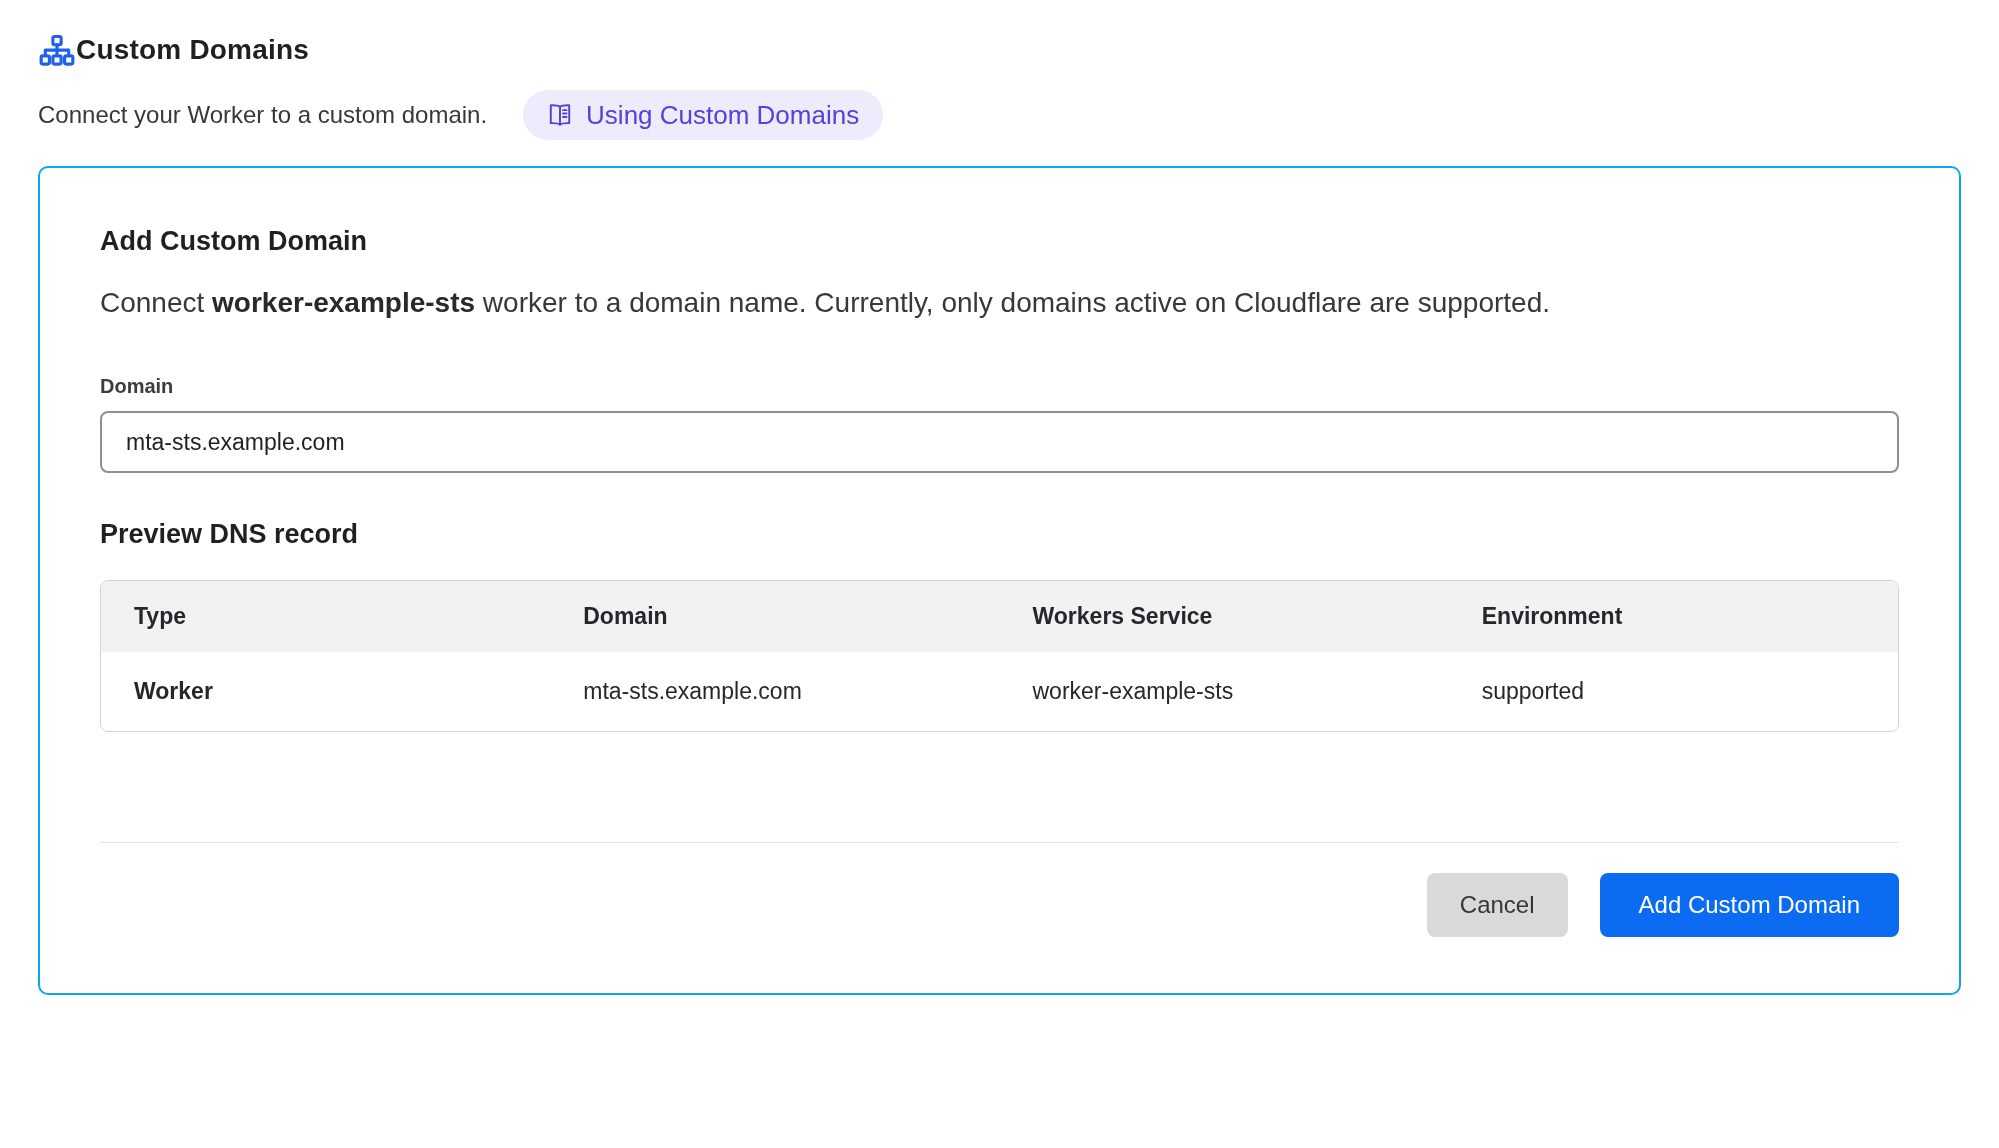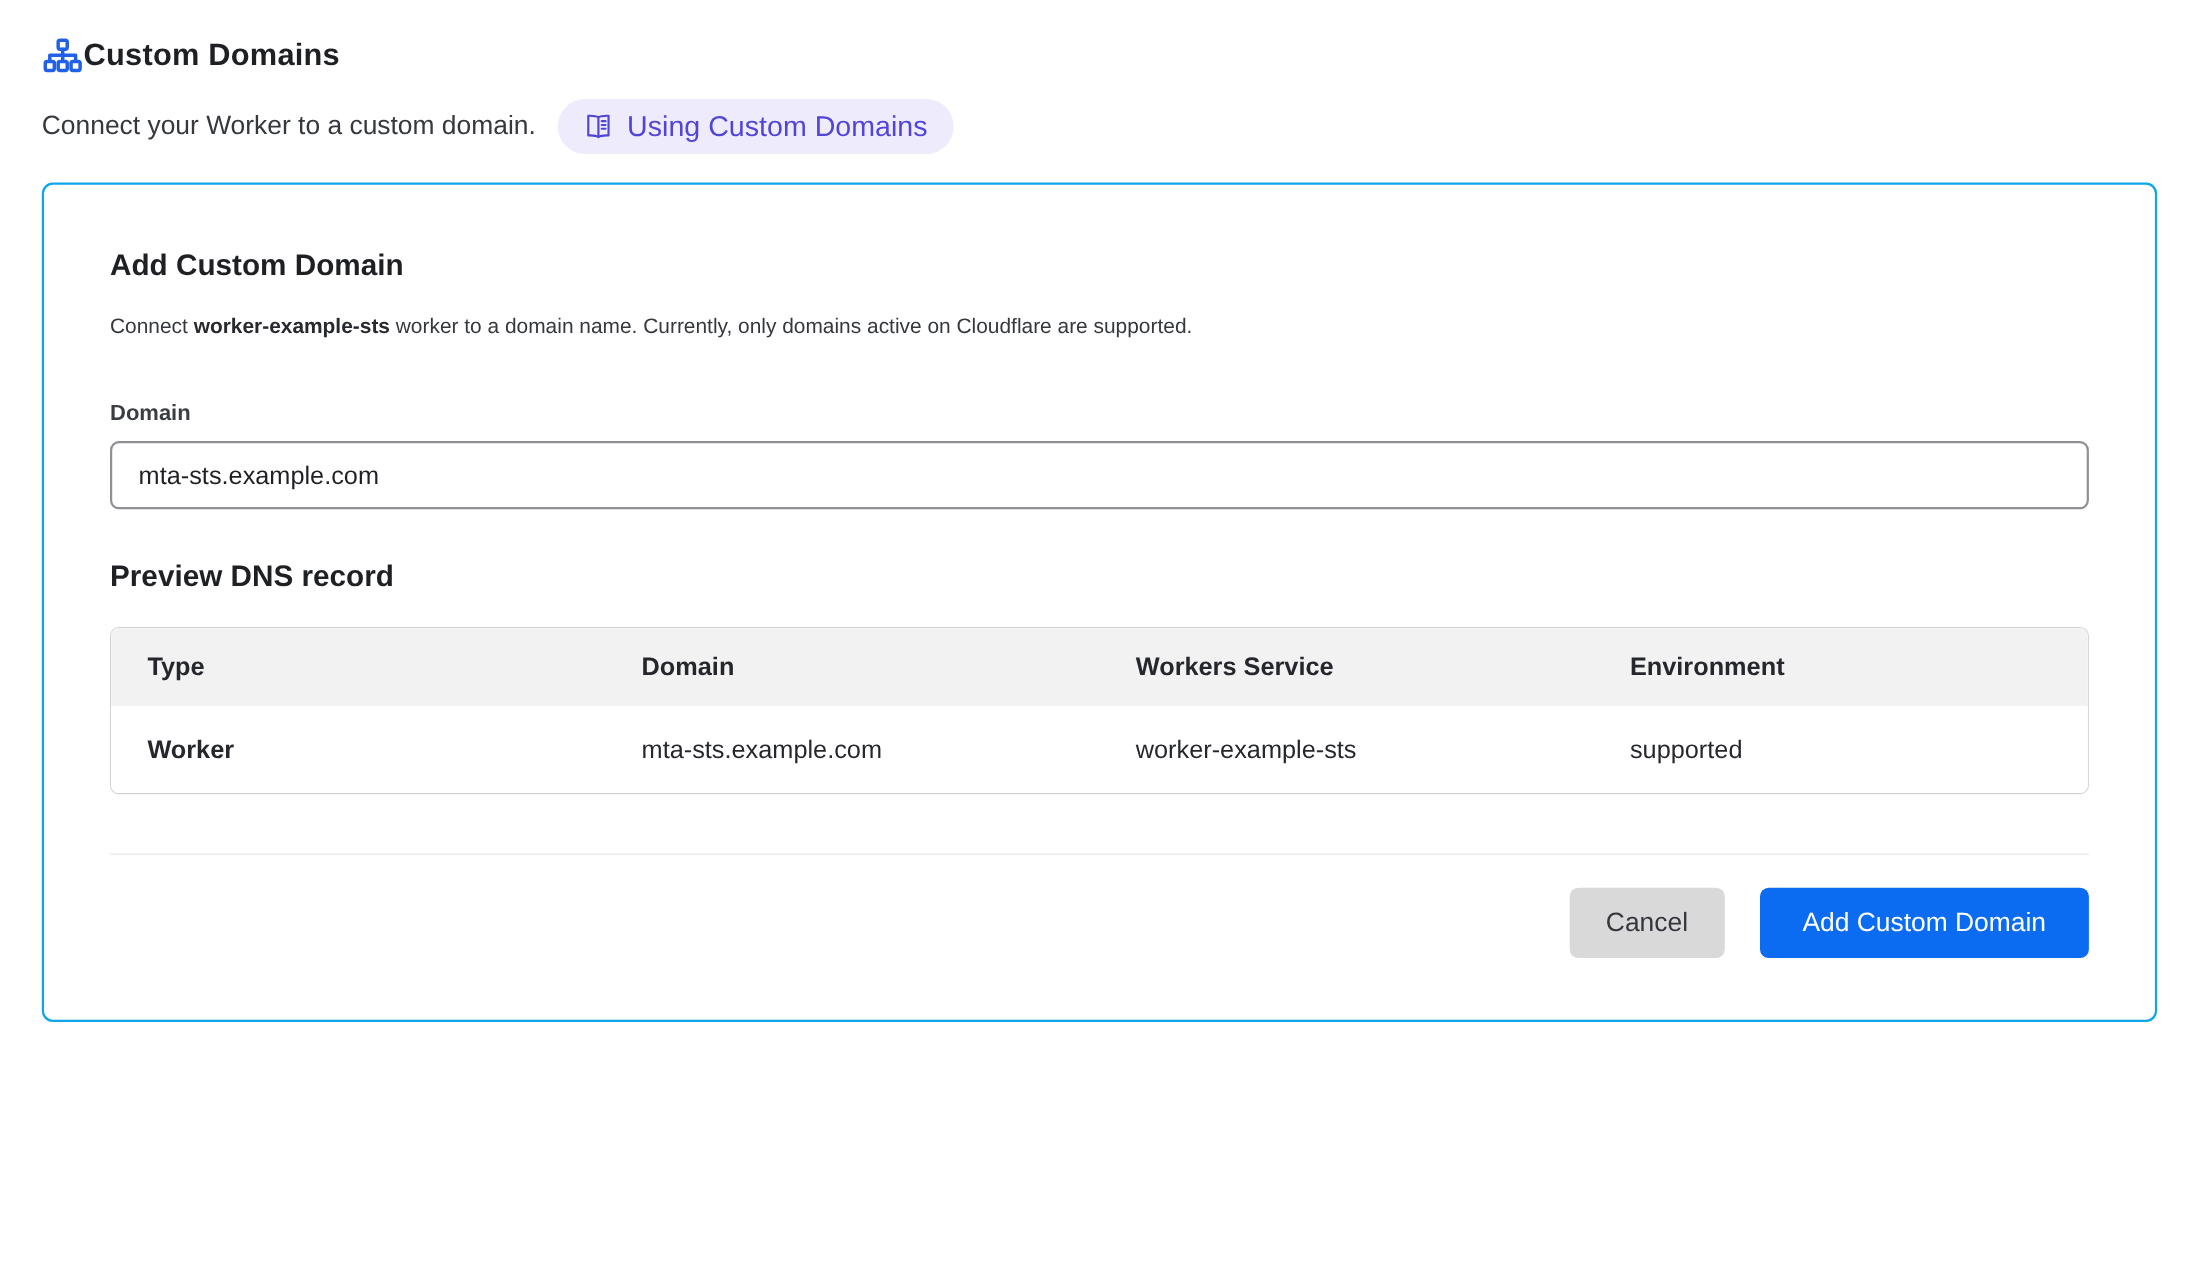--- a/index.html
+++ b/index.html
@@ -22,21 +22,21 @@
     font-weight: 700;
     color: #1f2023;
     letter-spacing: .2px;
   }
   .sitemap-icon { width: 38px; height: 38px; display: block; }
 
   .subtitle-row {
     margin-top: 18px;
     display: flex;
     align-items: center;
-    gap: 20px;
+    gap: 36px;
   }
   .subtitle {
     font-size: 24px;
     color: #35383d;
   }
   .docs-badge {
     display: inline-flex;
     align-items: center;
     gap: 13px;
     background: var(--badge-bg, #edebfc);
@@ -59,21 +59,21 @@
     padding: 58px 60px 54px 60px;
   }
   .card h2 {
     margin: 0 0 30px 0;
     font-size: 27px;
     font-weight: 600;
     color: #1f2023;
   }
   .intro {
     margin: 0 0 56px 0;
-    font-size: 19px;
+    font-size: 28px;
     color: #35383d;
   }
   .intro b { color: #27292e; }
 
   .field-label {
     display: block;
     font-size: 20px;
     font-weight: 700;
     color: #3a3d42;
     margin-bottom: 13px;
@@ -99,21 +99,21 @@
     line-height: 40px;
     color: #35383d;
     max-width: 1430px;
   }
 
   
   .table-wrap {
     border: 1px solid #d2d2d2;
     border-radius: 8px;
     overflow: hidden;
-    margin-bottom: 54px;
+    margin-bottom: 110px;
   }
   table {
     width: 100%;
     border-collapse: collapse;
     table-layout: fixed;
   }
   thead th {
     background: var(--table-header-bg, #f2f2f2);
     text-align: left;
     font-size: 23px;

